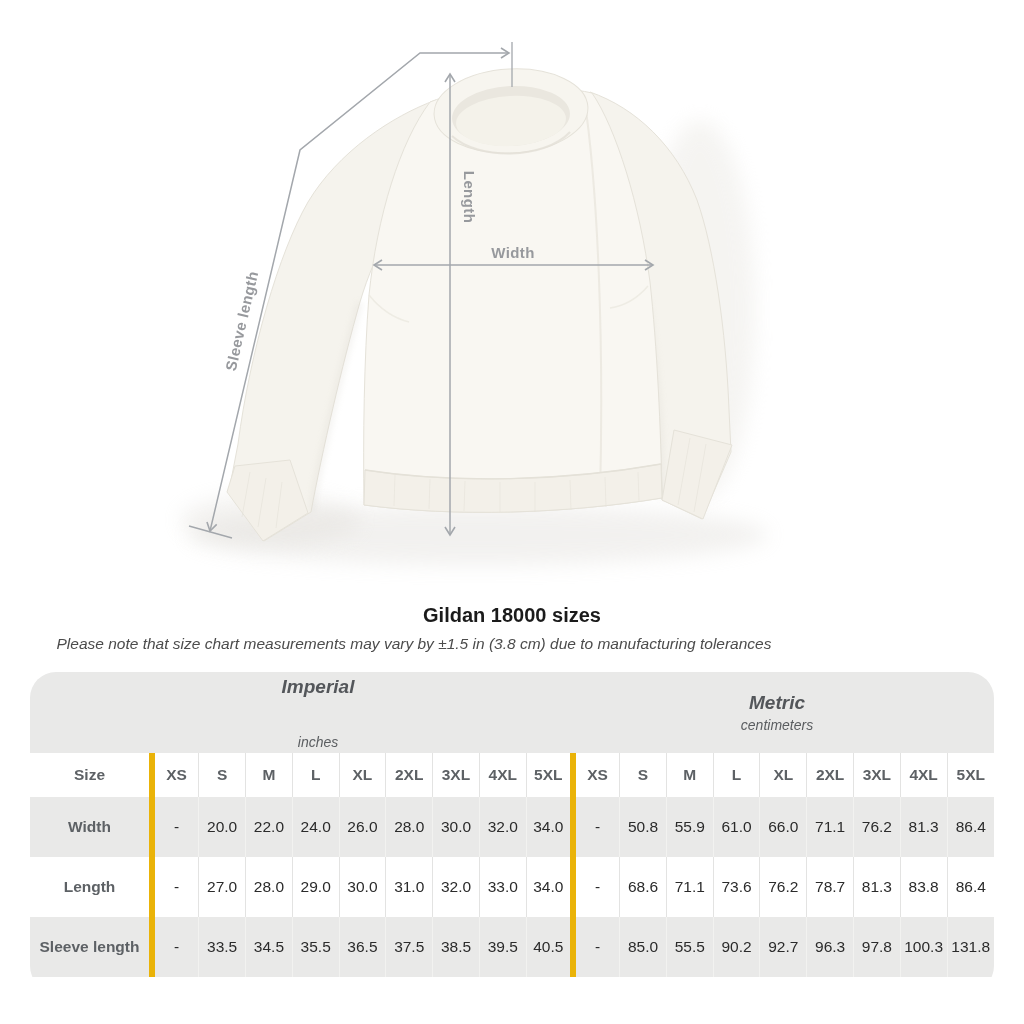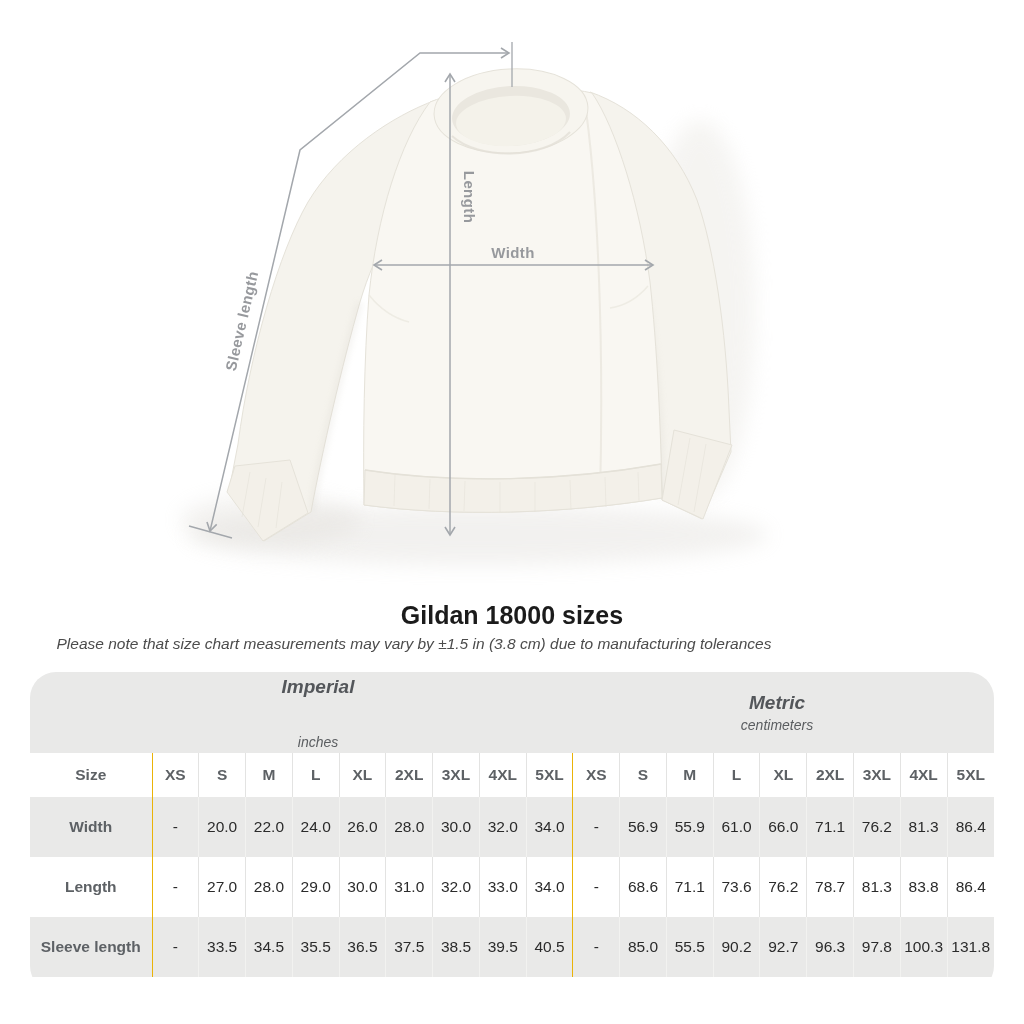--- a/index.html
+++ b/index.html
@@ -1,42 +1,42 @@
 <!DOCTYPE html>
 <html><head>
 <meta charset="utf-8">
 <style>
   html,body{margin:0;padding:0;background:#ffffff;}
   .page{position:relative;width:1024px;height:1024px;background:#ffffff;overflow:hidden;
         font-family:"Liberation Sans", sans-serif;}
   .photo{position:absolute;top:0;left:0;width:1024px;height:596px;}
   .photo svg{display:block;}
   .title{position:absolute;top:601px;left:0;width:1024px;text-align:center;
-         font-size:25px;line-height:28px;font-weight:bold;color:#1b1b1b;}
+         font-size:20px;line-height:28px;font-weight:bold;color:#1b1b1b;}
   .note{position:absolute;top:633px;left:0;width:828px;text-align:center;
         font-size:15.5px;line-height:22px;font-style:italic;color:#4c4c4c;}
   .chart{position:absolute;top:672px;left:30px;width:964px;height:320px;
          border-radius:26px;overflow:hidden;background:#ffffff;}
   .band{position:relative;height:81px;background:#e9e9e8;}
   .grp{position:absolute;top:0;height:100%;display:flex;flex-direction:column;
        align-items:center;justify-content:center;gap:3px;}
   .grp-imperial{left:0;width:576px;gap:36px;}
   .grp-metric{left:530px;width:434px;}
   .grp .name{font-size:19px;font-weight:bold;font-style:italic;color:#53565a;}
   .grp .unit{font-size:14px;font-style:italic;color:#5a5d60;}
   table{width:964px;border-collapse:collapse;table-layout:fixed;}
   col.c0{width:122px;}
   th,td{padding:0;text-align:center;vertical-align:middle;font-weight:normal;}
   th{height:44px;font-size:15.5px;font-weight:bold;color:#5d6165;}
   td{height:60px;font-size:15.5px;color:#2b2b2b;}
   td.lab{font-size:15.5px;font-weight:bold;color:#5d6165;}
   tr.white{--sep:#e3e3e2;background:#ffffff;}
   tr.gray{--sep:#f2f2f0;background:#e9e9e8;}
   th:not(:first-child),td:not(:first-child){border-left:1px solid var(--sep);}
-  th.b,td.b{border-left:1px solid #eab308;}
+  th.b,td.b{border-left:6px solid #eab308;}
 </style>
 </head>
 <body>
 
 <div class="page">
 
   <div class="photo">
     <svg width="1024" height="596" viewBox="0 0 1024 596">
       <defs>
         <filter id="blur10" x="-50%" y="-50%" width="200%" height="200%">
@@ -185,21 +185,21 @@
         <td class="b">-</td>
         <td>20.0</td>
         <td>22.0</td>
         <td>24.0</td>
         <td>26.0</td>
         <td>28.0</td>
         <td>30.0</td>
         <td>32.0</td>
         <td>34.0</td>
         <td class="b">-</td>
-        <td>56.9</td>
+        <td>50.8</td>
         <td>55.9</td>
         <td>61.0</td>
         <td>66.0</td>
         <td>71.1</td>
         <td>76.2</td>
         <td>81.3</td>
         <td>86.4</td>
       </tr>
       <tr class="white">
         <td class="lab">Length</td>

